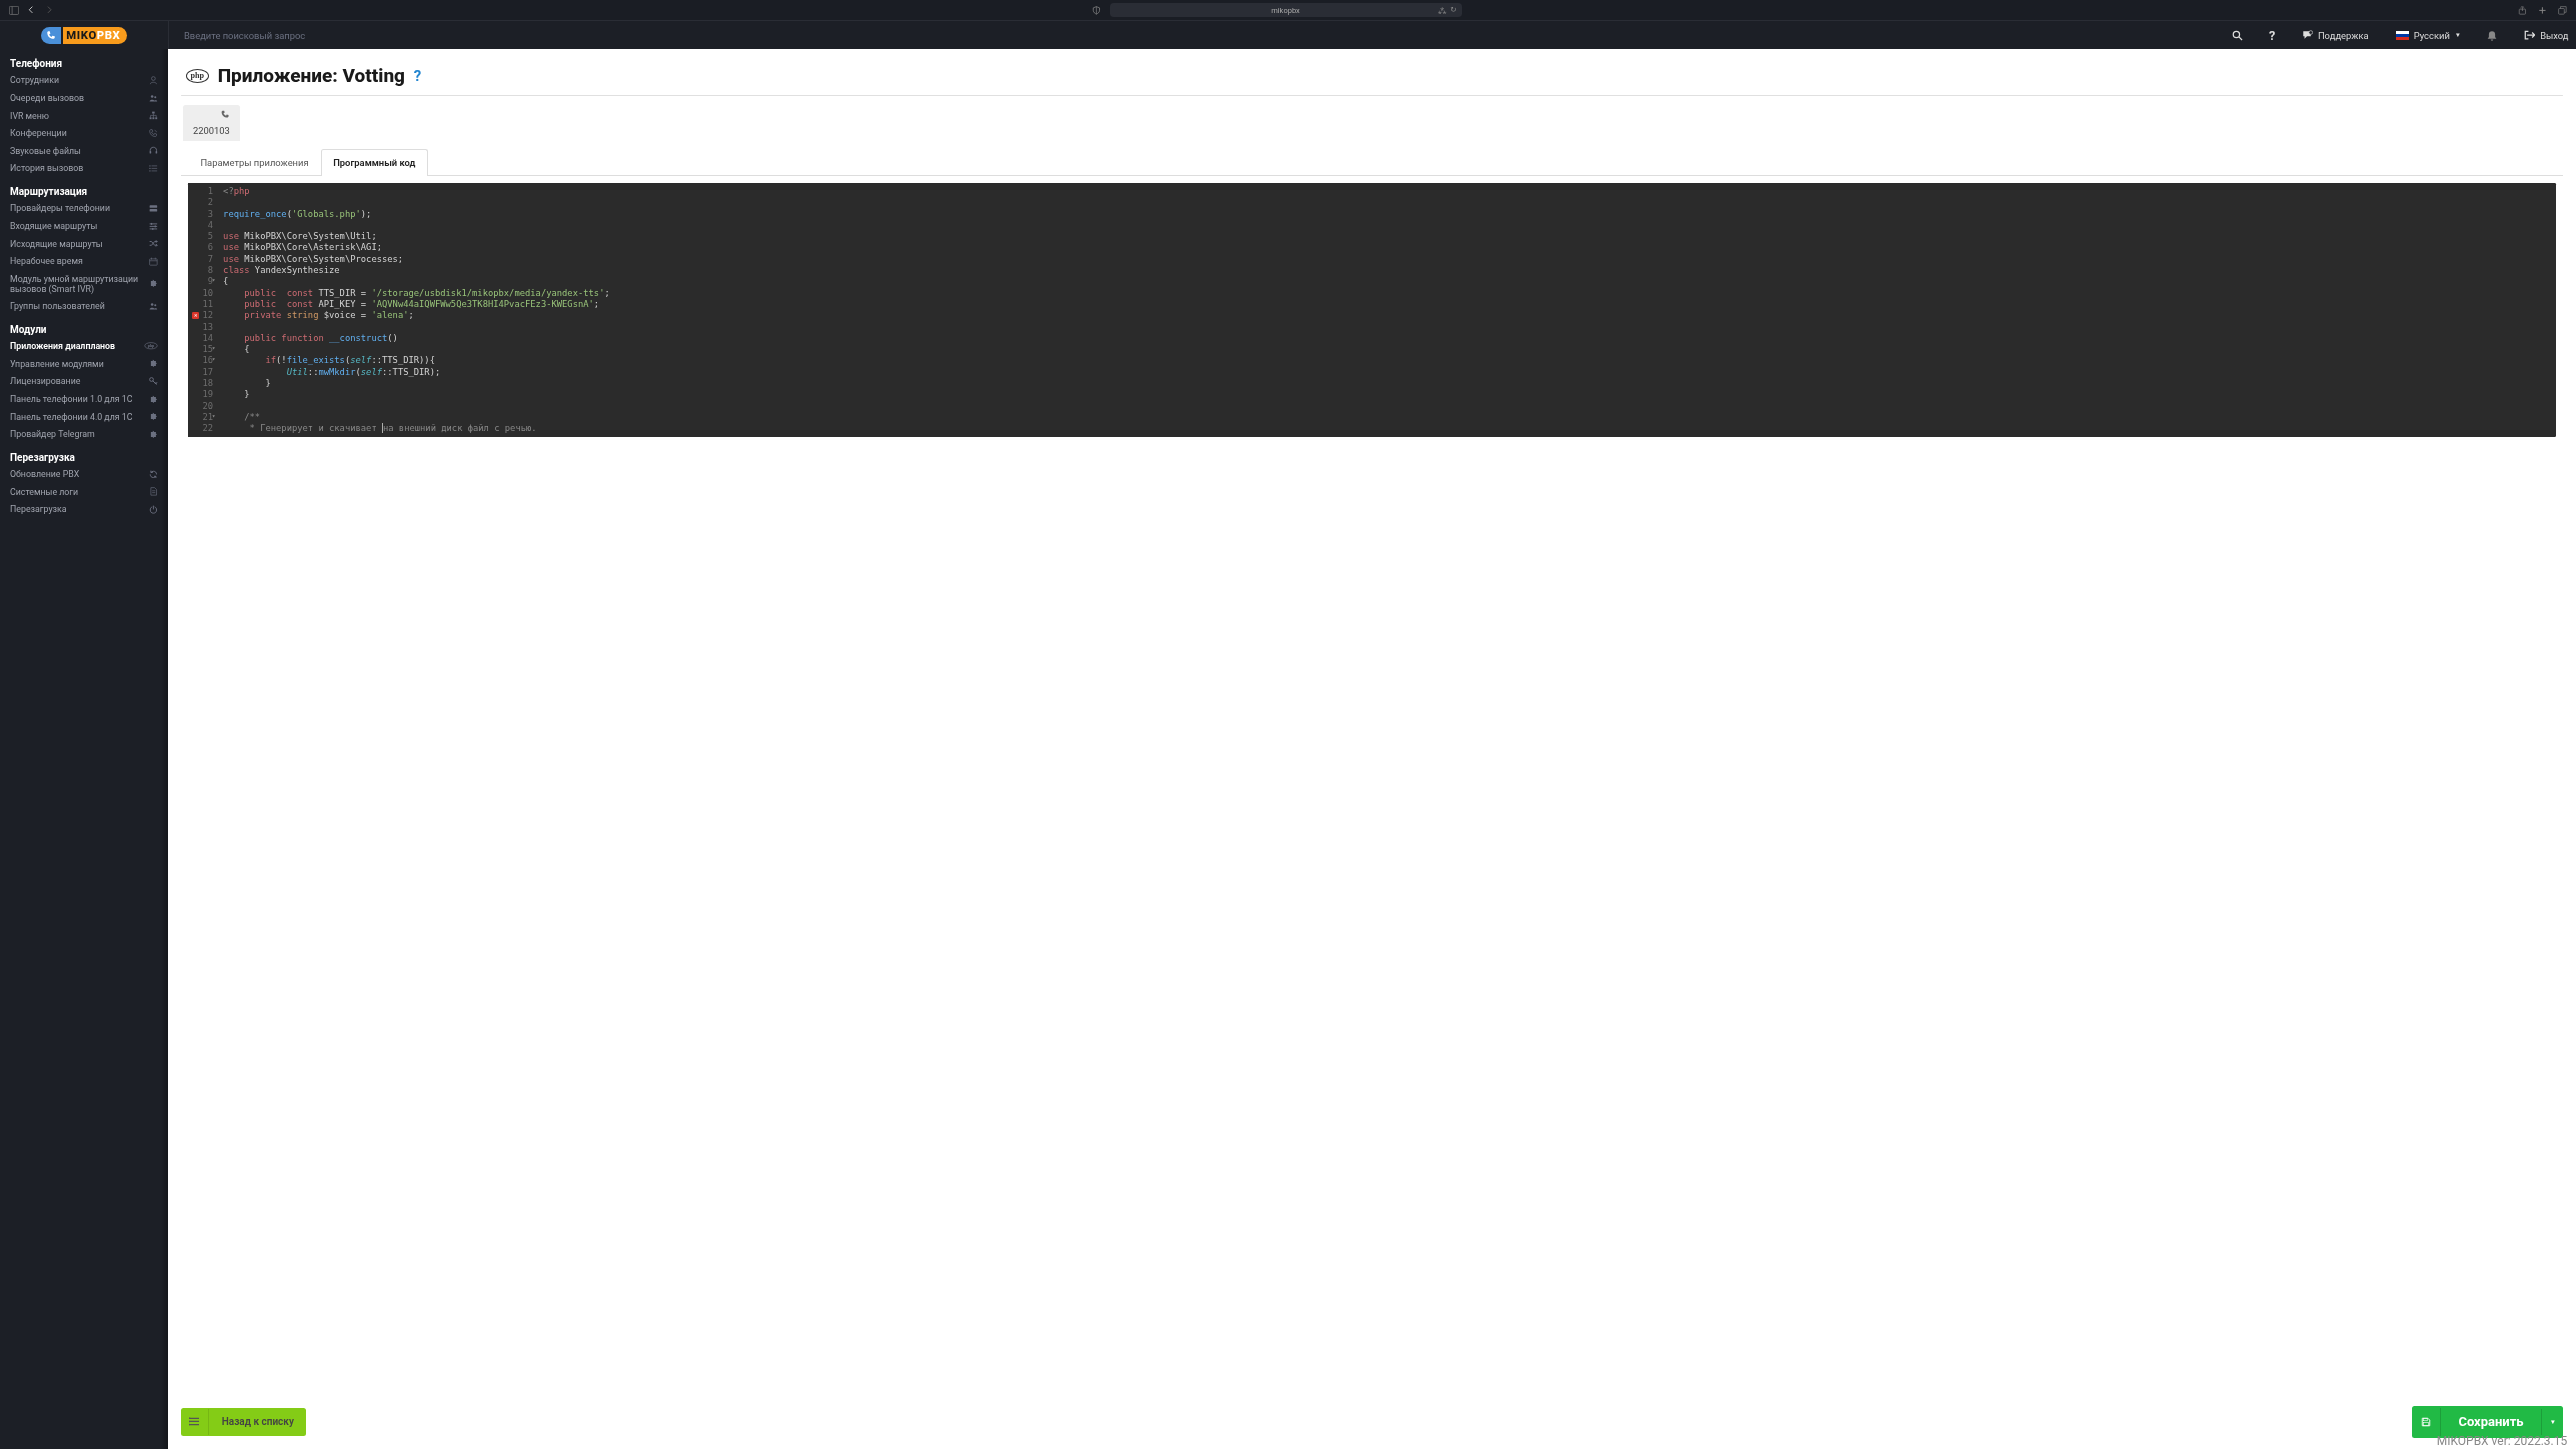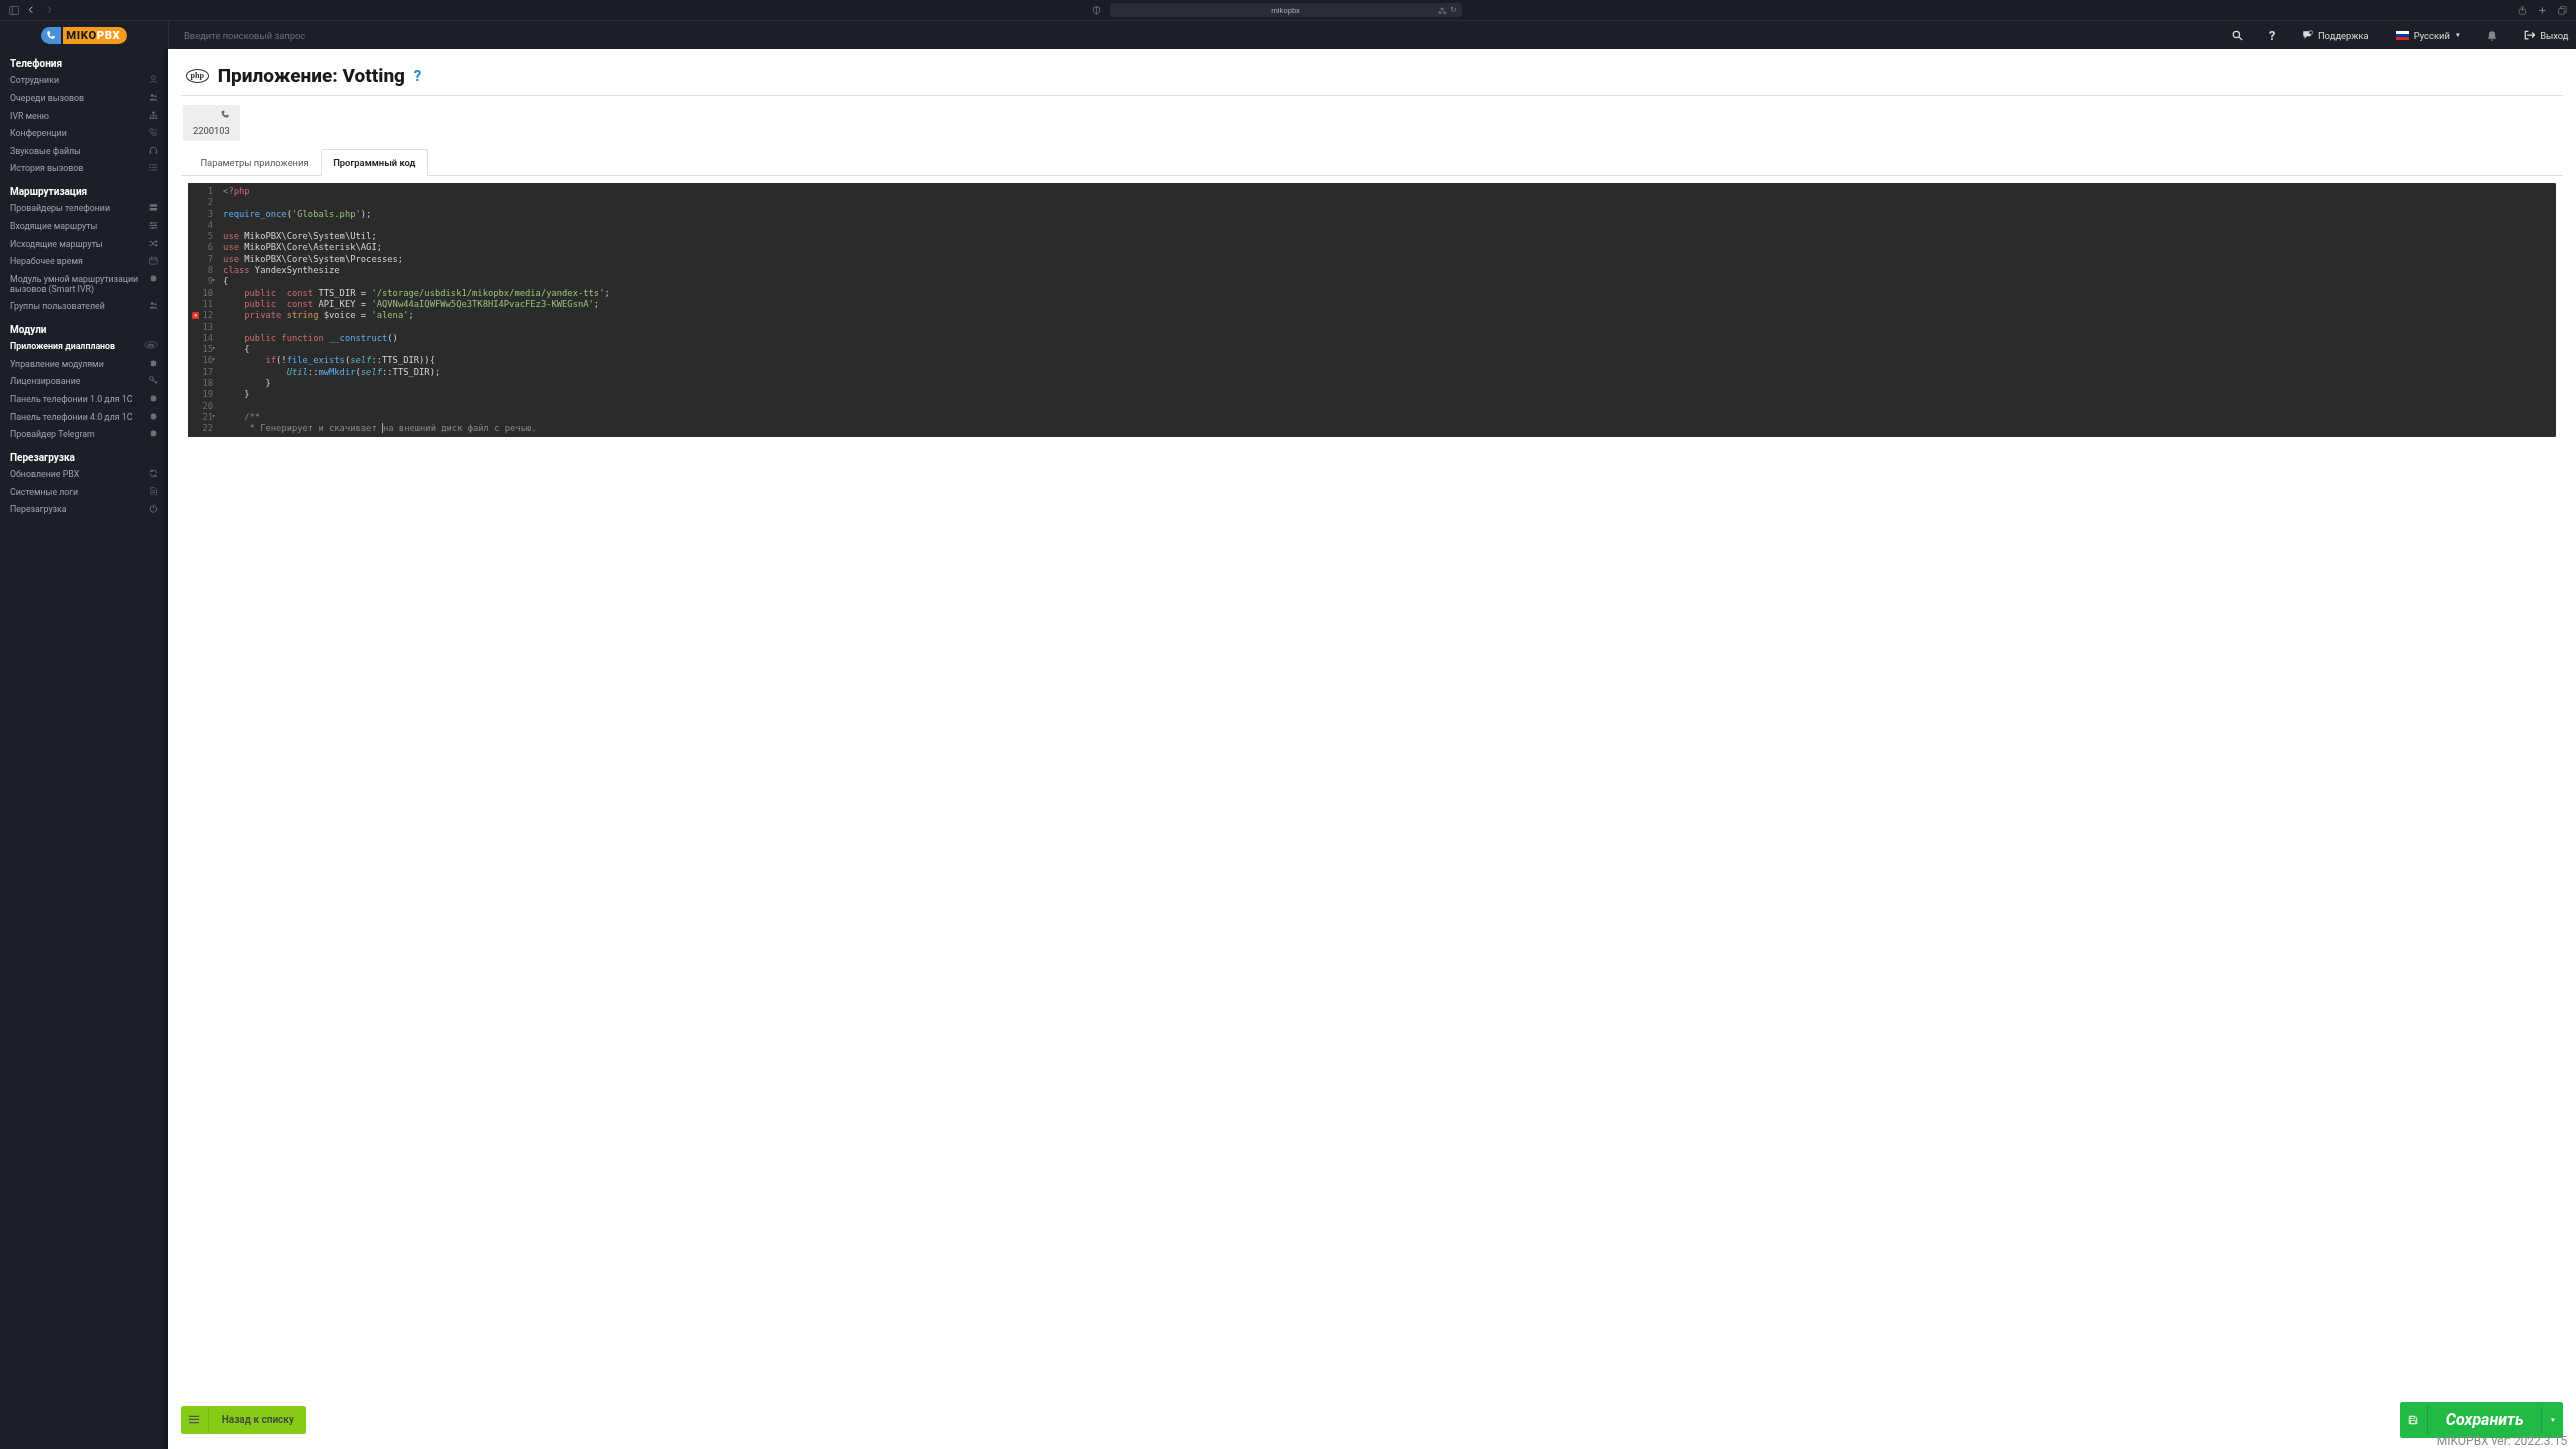--- a/index.html
+++ b/index.html
@@ -28,21 +28,21 @@
     .header-item { display: flex; align-items: center; gap: 5px; color: #ddd; font-size: 9.4px; padding: 0 7.5px; cursor: pointer; }
     .flag { width: 12.6px; height: 8.8px; display: inline-block; background: linear-gradient(to bottom, #fff 33%, #0039a6 33%, #0039a6 66%, #d52b1e 66%); }
     
     
     .app-body { display: flex; height: calc(100vh - 49px); }
     
     
     .sidebar { width: 168px; background: #1c1f26; overflow-y: auto; padding-bottom: 1px; position: relative; }
     .sidebar-shadow { position: absolute; right: 0; top: 0; bottom: 0; width: 7.5px; background: linear-gradient(to right, transparent, rgba(0,0,0,0.3)); pointer-events: none; }
     .sb-section { padding: 8.8px 10px 2.5px; color: #fff; font-weight: 700; font-size: 10px; }
-    .sb-item { display: flex; justify-content: space-between; padding: 3.8px 10px; color: #a0a4ae; font-size: 8.8px; cursor: pointer; }
+    .sb-item { display: flex; align-items: center; justify-content: space-between; padding: 3.8px 10px; color: #a0a4ae; font-size: 8.8px; cursor: pointer; }
     .sb-item.active { color: #fff; font-weight: 600; }
     .sb-icon { font-size: 8.2px; color: #6b7080; }
     
     
     .main { flex: 1; background: #fff; color: #222; overflow-y: auto; position: relative; }
     .page-header { padding: 15px 17.6px 7.5px; display: flex; align-items: center; gap: 8.8px; }
     .php-badge { border: 1.3px solid #333; border-radius: 50%; padding: 1.3px 3.8px; font-size: 8.2px; font-weight: 700; color: #333; font-family: serif; }
     .page-title { font-size: 19px; font-weight: 800; color: #1a1a1a; }
     .help-q { color: #2185d0; font-size: 15px; font-weight: 700; cursor: pointer; }
     .divider { height: 1.3px; background: #e0e0e0; margin: 0 12.6px; border-radius: 0.6px; }
@@ -68,21 +68,21 @@
     .k-teal { color: #56b6c2; font-style: italic; }
     .k-blue { color: #61afef; }
     .cursor-mark { border-left: 0.6px solid #aeafad; }
     
     .bottom-actions { position: absolute; bottom: 11.3px; left: 12.6px; right: 12.6px; display: flex; justify-content: space-between; align-items: center; }
     .btn-back { display: flex; align-items: center; background: #84cc16; border-radius: 2.5px; overflow: hidden; cursor: pointer; }
     .btn-back-icon { padding: 8.8px 8.8px; border-right: 0.6px solid rgba(0,0,0,0.1); color: #555; }
     .btn-back-text { padding: 8.8px 12.6px; color: #444; font-size: 10px; font-weight: 600; }
     .btn-save { display: flex; align-items: center; background: #21ba45; color: #fff; border-radius: 2.5px; overflow: hidden; cursor: pointer; }
     .btn-save-icon { padding: 8.8px 8.8px; border-right: 0.6px solid rgba(0,0,0,0.15); }
-    .btn-save-text { padding: 8.8px 17.6px; font-size: 16px; font-weight: 700; font-style: italic; }
+    .btn-save-text { padding: 8.8px 17.6px; font-size: 13px; font-weight: 700; }
     .btn-save-drop { padding: 8.8px 7.5px; border-left: 0.6px solid rgba(0,0,0,0.15); font-size: 6.3px; }
     
     .footer-version { position: absolute; bottom: 1.9px; right: 8.8px; color: #888; font-size: 12px; }
     
     svg { display: block; }
   </style>
 </head>
 <body>
 
 <div class="browser-bar">

